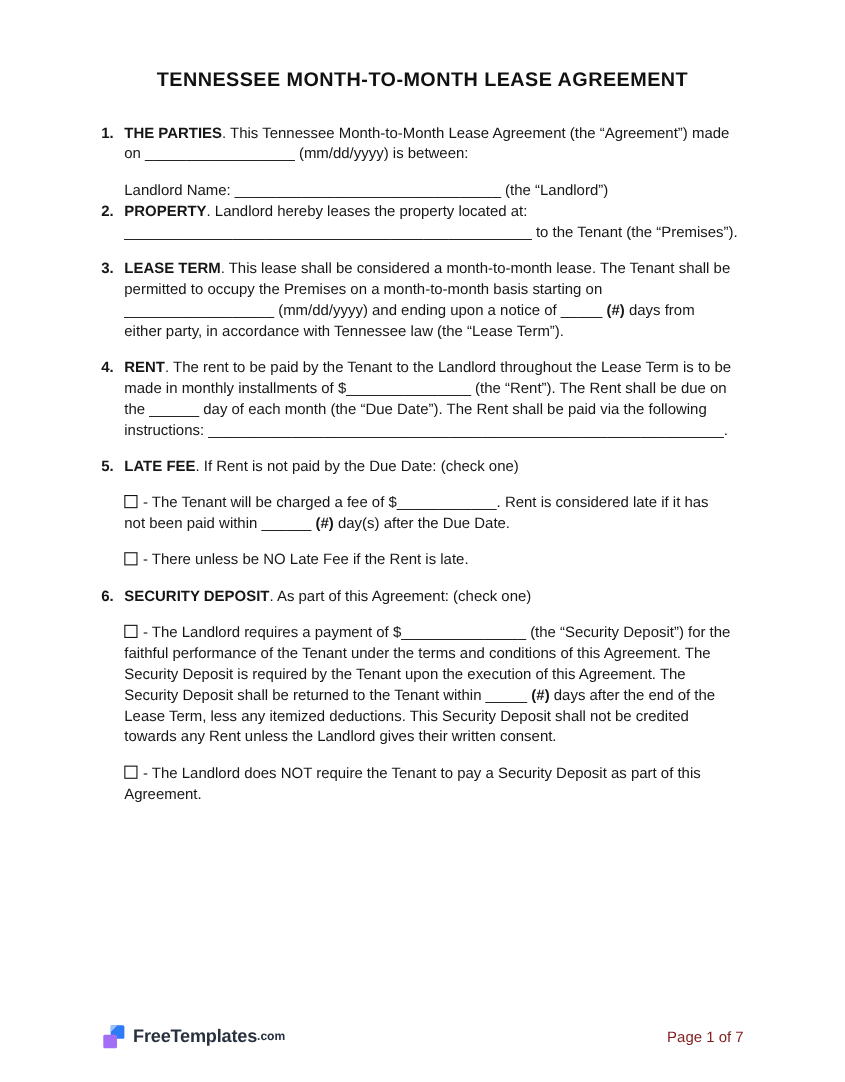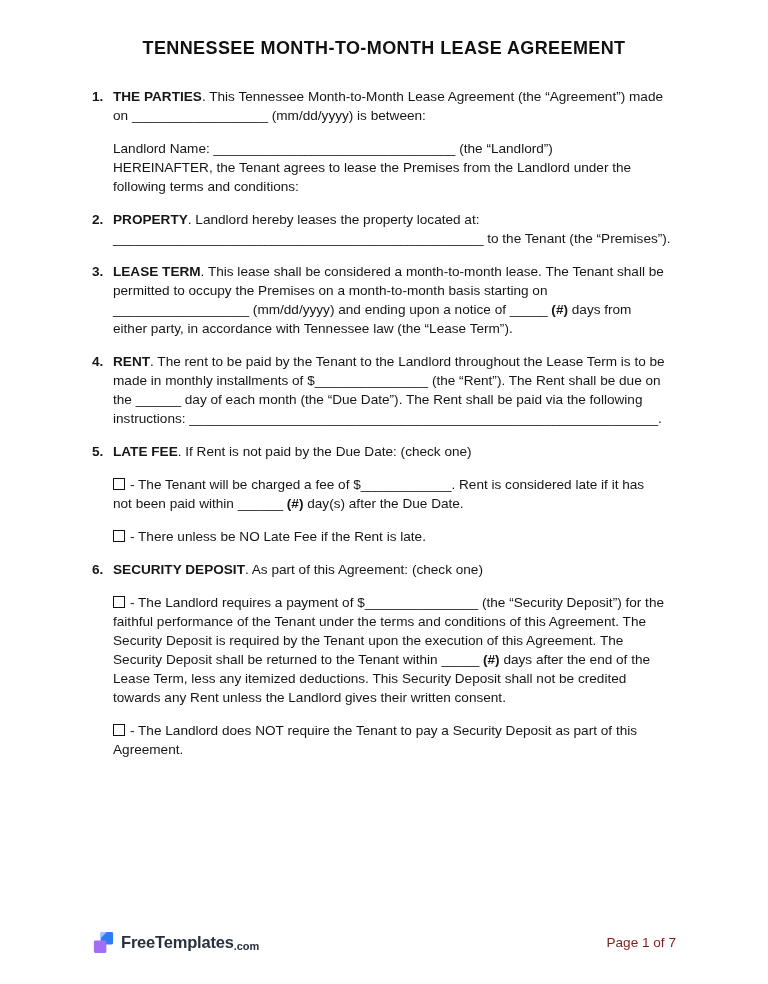--- a/index.html
+++ b/index.html
@@ -1,19 +1,19 @@
 <!DOCTYPE html>
 <html><head>
 <meta charset="utf-8">
 <style>
   html,body{margin:0;padding:0;background:#ffffff;}
   .page{
     position:relative;width:768px;height:984px;background:#fff;
     font-family:"Liberation Sans",sans-serif;color:#161616;
-    padding:36px 92px 0;box-sizing:border-box;overflow:hidden;
+    padding:60px 92px 0;box-sizing:border-box;overflow:hidden;
   }
   .title{
     font-size:18px;line-height:24px;font-weight:700;text-align:center;
     letter-spacing:0.4px;margin:0 0 27px;color:#111;
   }
   .sec{display:flex;}
   .num{width:21px;flex:none;font-weight:700;font-size:13.6px;line-height:19px;}
   .sbody{flex:none;width:595px;}
   .para{margin:0 0 14px;font-size:13.6px;line-height:19px;white-space:pre-wrap;}
   .para.tight{margin-bottom:0;}
@@ -21,40 +21,38 @@
   .checkbox{
     display:inline-block;width:10px;height:10px;border:1.6px solid #111;
     margin-right:5px;vertical-align:-1px;background:#fff;box-sizing:content-box;
   }
   .footer{
     position:absolute;left:92px;right:92px;top:926px;height:32px;
     display:flex;justify-content:space-between;align-items:center;
   }
   .brand{display:flex;align-items:center;}
   .brand-icon{margin-right:6px;flex:none;}
-  .brand-text{display:flex;align-items:flex-end;}
+  .brand-text{display:flex;align-items:center;}
   .brand-name{font-weight:700;font-size:16.5px;color:#29313f;letter-spacing:-0.2px;}
   .brand-suffix{font-size:11px;font-weight:600;color:#29313f;}
   .pagenum{font-size:13.6px;color:#7f1d1d;}
 </style>
 </head>
 <body>
 
 <div class="page">
 
   <h1 class="title">TENNESSEE MONTH-TO-MONTH LEASE AGREEMENT</h1>
 
   <section class="sec">
     <div class="num">1.</div>
     <div class="sbody">
         <p class="para"><b>THE PARTIES</b><span>. This Tennessee Month-to-Month Lease Agreement (the “Agreement”) made
 on __________________ (mm/dd/yyyy) is between:</span></p>
         <p class="para tight"><span>Landlord Name: ________________________________ (the “Landlord”)</span></p>
-        <p class="para"><span>HEREINAFTER, the Tenant agrees to lease the Premises from the Landlord under the
-following terms and conditions:</span></p>
       </div>
   </section>
 
   <section class="sec">
     <div class="num">2.</div>
     <div class="sbody">
         <p class="para"><b>PROPERTY</b><span>. Landlord hereby leases the property located at:
 _________________________________________________ to the Tenant (the “Premises”).</span></p>
       </div>
   </section>

